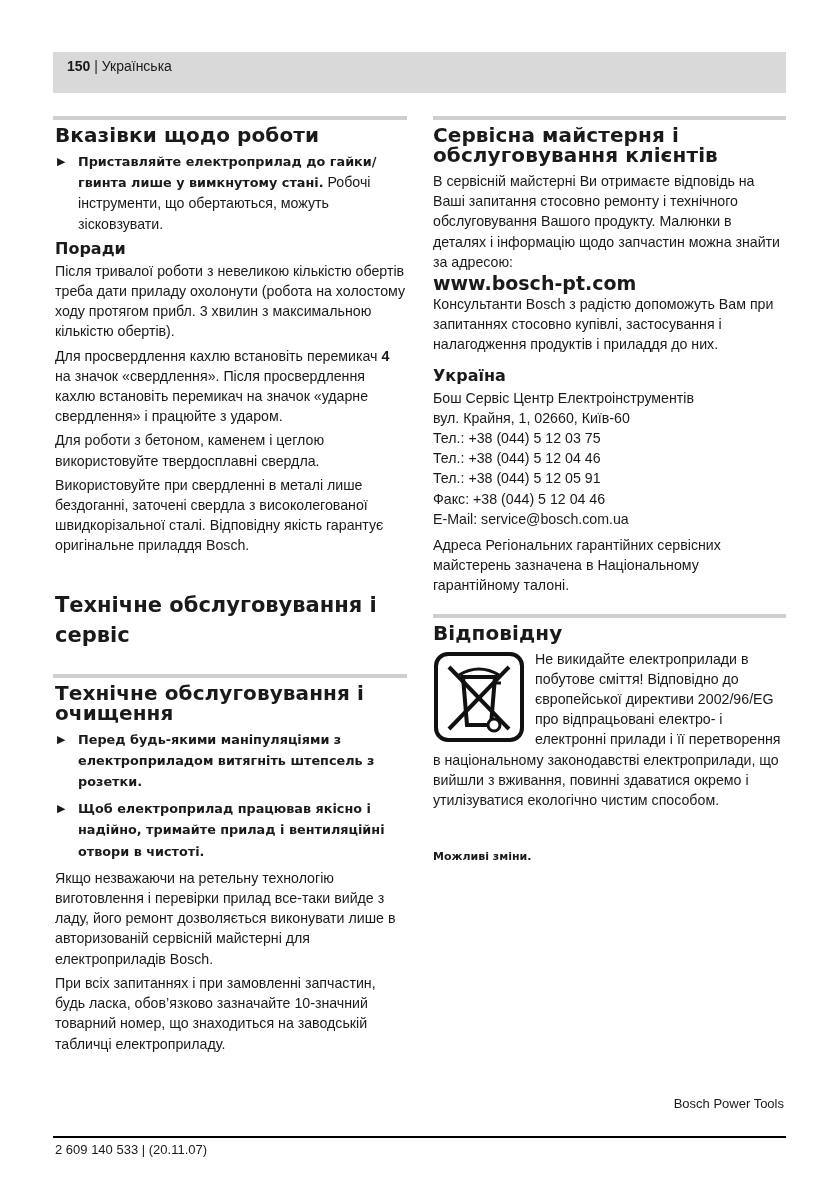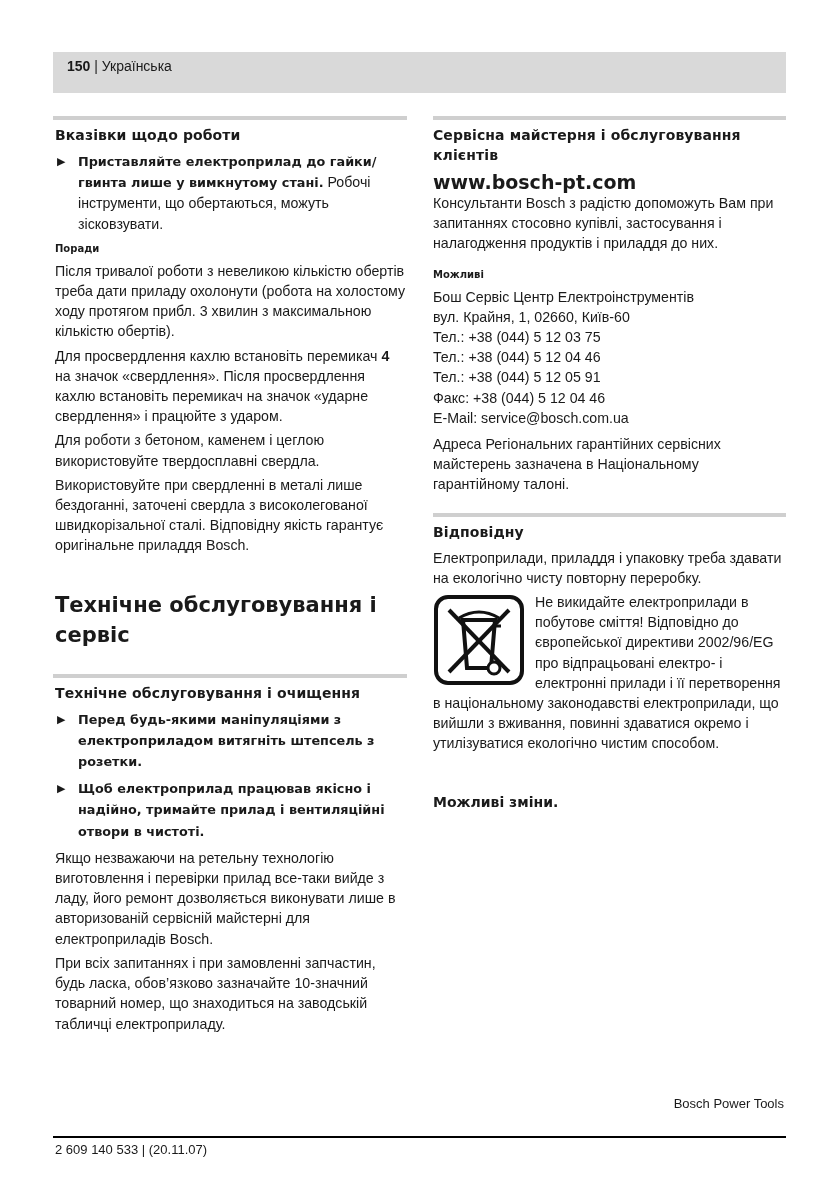--- a/index.html
+++ b/index.html
@@ -5,36 +5,36 @@
   html, body { margin: 0; padding: 0; background: #ffffff; }
   body { width: 839px; height: 1191px; position: relative; font-family: "Liberation Sans", sans-serif; color: #1a1a1a; }
   .header-bar { position: absolute; left: 53px; top: 52px; width: 733px; height: 41px; background: #d9d9d9; }
   .header-text { position: absolute; left: 14px; top: 6px; font-size: 14px; font-family: "Liberation Sans", sans-serif; }
   .header-text b { font-weight: bold; }
   .col { position: absolute; top: 116px; }
   .col-left { left: 55px; width: 352px; }
   .col-right { left: 433px; width: 353px; }
   .rule { height: 4px; background: #cfcfcf; margin-bottom: 5px; }
   .rule-left { margin-left: -2px; }
-  h3 { font-family: "DejaVu Sans", sans-serif; font-weight: bold; font-size: 14px; margin: 0 0 6px 0; line-height: 20px; letter-spacing: 0.1px; }
-  h4 { font-family: "DejaVu Sans", sans-serif; font-weight: bold; font-size: 10px; margin: 0 0 4px 0; line-height: 17px; }
+  h3 { font-family: "DejaVu Sans", sans-serif; font-weight: bold; font-size: 20px; margin: 0 0 6px 0; line-height: 20px; letter-spacing: 0.1px; }
+  h4 { font-family: "DejaVu Sans", sans-serif; font-weight: bold; font-size: 16px; margin: 0 0 4px 0; line-height: 17px; }
   h2 { font-family: "DejaVu Sans", sans-serif; font-weight: bold; font-size: 21px; margin: 0; line-height: 30px; }
   p { font-size: 14.2px; line-height: 20.2px; margin: 0 0 4px 0; font-family: "Liberation Sans", sans-serif; }
   .bullet { position: relative; padding-left: 23px; margin-bottom: 6px; font-size: 14.2px; line-height: 20.2px; }
   .bullet .tri { position: absolute; left: 2px; top: 0px; font-size: 11px; }
   .bullet b { font-family: "DejaVu Sans", sans-serif; font-size: 12.8px; font-weight: bold; }
   .url { font-family: "DejaVu Sans", sans-serif; font-weight: bold; font-size: 19px; }
   .contact p { margin: 0; }
   .weee { position: relative; }
   .weee-icon { float: left; width: 92px; height: 92px; margin: 2px 10px 0 0; }
   .footer-rule { position: absolute; left: 53px; top: 1136px; width: 733px; height: 2px; background: #000; }
   .footer-left { position: absolute; left: 55px; top: 1142px; font-size: 13px; }
   .footer-right { position: absolute; right: 55px; top: 1096px; font-size: 13px; }
   .mt-big { margin-top: 34px; }
-  .changes { font-family: "DejaVu Sans", sans-serif; font-weight: bold; font-size: 14px; margin-top: 40px; }
+  .changes { font-family: "DejaVu Sans", sans-serif; font-weight: bold; font-size: 11px; margin-top: 40px; }
 </style>
 </head>
 <body>
 
 <div class="header-bar">
   <div class="header-text">
     <b>150</b><span> | </span><span>Українська</span>
   </div>
 </div>
 
@@ -63,38 +63,38 @@
     <span class="tri">▶</span>
     <b>Щоб електроприлад працював якісно і надійно, тримайте прилад і вентиляційні отвори в чистоті.</b>
   </div>
   <p>Якщо незважаючи на ретельну технологію виготовлення і перевірки прилад все-таки вийде з ладу, його ремонт дозволяється виконувати лише в авторизованій сервісній майстерні для електроприладів Bosch.</p>
   <p>При всіх запитаннях і при замовленні запчастин, будь ласка, обов’язково зазначайте 10-значний товарний номер, що знаходиться на заводській табличці електроприладу.</p>
 </div>
 
 <div class="col col-right">
   <div class="rule"></div>
   <h3>Сервісна майстерня і обслуговування клієнтів</h3>
+  <p style="margin:0">В сервісній майстерні Ви отримаєте відповідь на Ваші запитання стосовно ремонту і технічного обслуговування Вашого продукту. Малюнки в деталях і інформацію щодо запчастин можна знайти за адресою:</p>
   <div class="url">www.bosch-pt.com</div>
   <p>Консультанти Bosch з радістю допоможуть Вам при запитаннях стосовно купівлі, застосування і налагодження продуктів і приладдя до них.</p>
 
-  <h4 style="margin-top:12px">Можливі</h4>
+  <h4 style="margin-top:12px">Україна</h4>
   <div class="contact">
     <p>Бош Сервіс Центр Електроінструментів</p>
     <p>вул. Крайня, 1, 02660, Київ-60</p>
     <p>Тел.: +38 (044) 5 12 03 75</p>
     <p>Тел.: +38 (044) 5 12 04 46</p>
     <p>Тел.: +38 (044) 5 12 05 91</p>
     <p>Факс: +38 (044) 5 12 04 46</p>
     <p>E-Mail: service@bosch.com.ua</p>
   </div>
   <p style="margin-top:6px">Адреса Регіональних гарантійних сервісних майстерень зазначена в Національному гарантійному талоні.</p>
 
   <div class="rule" style="margin-top:18px"></div>
   <h3>Відповідну</h3>
-  <p>Електроприлади, приладдя і упаковку треба здавати на екологічно чисту повторну переробку.</p>
   <div class="weee">
     <svg class="weee-icon" viewBox="0 0 92 92">
       <rect x="3" y="3" width="86" height="86" rx="12" ry="12" fill="none" stroke="#111" stroke-width="4"></rect>
       <path d="M30 26 L62 26 L58 74 L34 74 Z" fill="none" stroke="#111" stroke-width="4"></path>
       <path d="M26 24 Q46 12 66 24" fill="none" stroke="#111" stroke-width="3"></path>
       <line x1="62" y1="32" x2="68" y2="32" stroke="#111" stroke-width="3"></line>
       <circle cx="61" cy="74" r="6" fill="#fff" stroke="#111" stroke-width="3"></circle>
       <line x1="16" y1="16" x2="76" y2="78" stroke="#111" stroke-width="4"></line>
       <line x1="76" y1="16" x2="16" y2="78" stroke="#111" stroke-width="4"></line>
     </svg>

